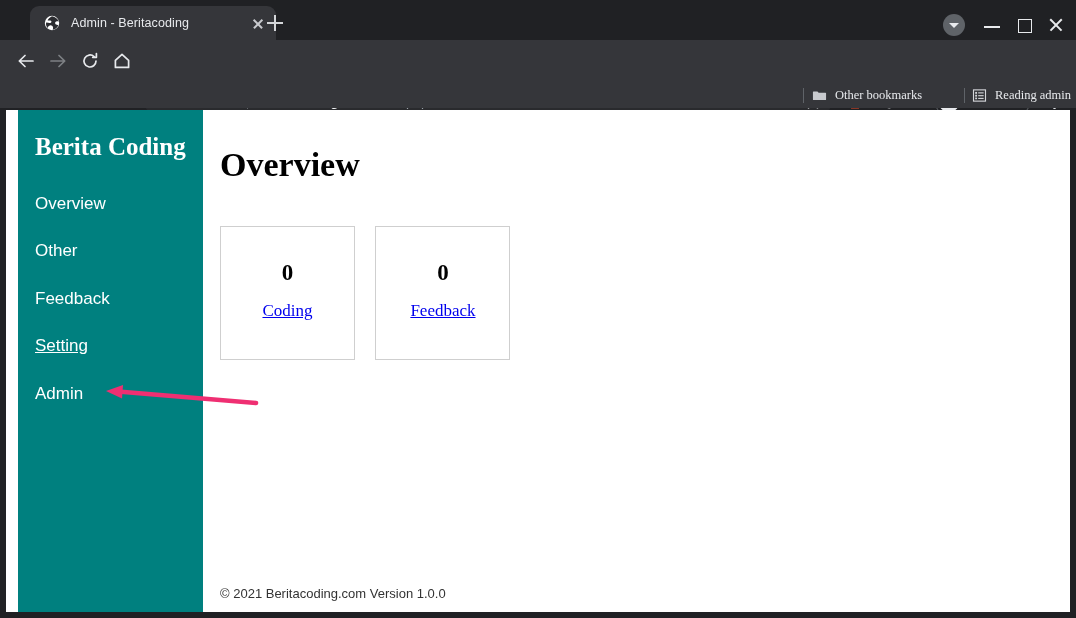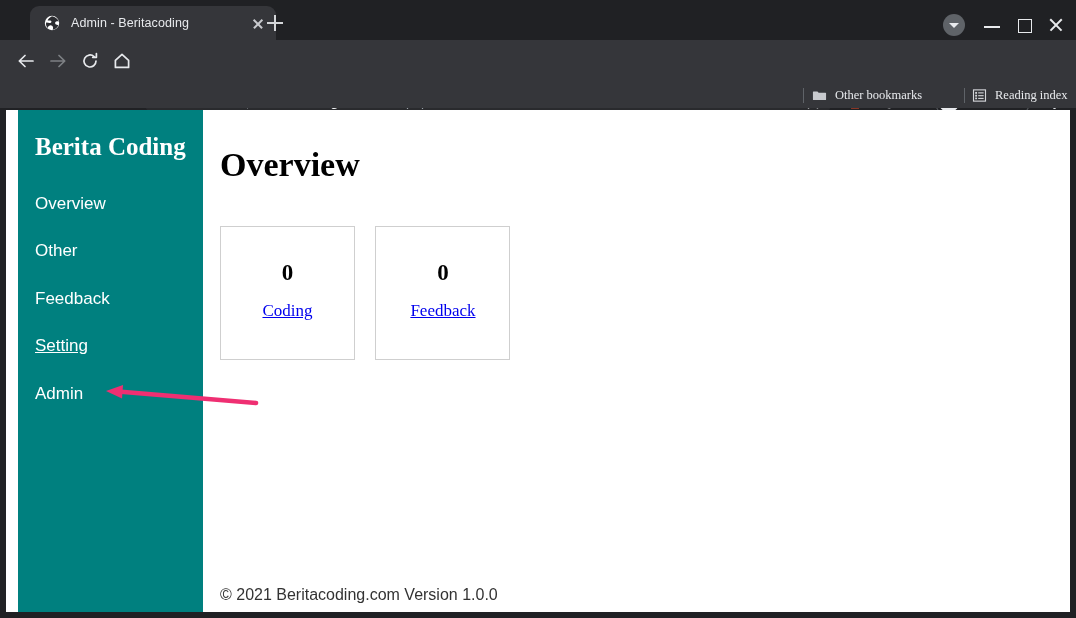--- a/index.html
+++ b/index.html
@@ -334,21 +334,21 @@
     font-family: "Liberation Serif", "DejaVu Serif", serif;
     font-size: 17px;
     color: #0000ee;
     text-decoration: underline;
     margin-top: 18px;
     line-height: 1;
   }
   #footer {
     position: absolute;
     left: 17px; top: 476px;
-    font-size: 16px;
+    font-size: 13px;
     color: #333333;
     white-space: nowrap;
     text-align: right;
   }
 
   
   #annotation {
     position: absolute;
     left: 0; top: 0;
     width: 1076px; height: 618px;
@@ -486,21 +486,21 @@
     <div class="bm-item" id="bm-reading">
       <svg width="15" height="15" viewBox="0 0 16 16">
         <rect x="1.6" y="2" width="12.8" height="12" fill="none" stroke="#d4d6d9" stroke-width="1.2"></rect>
         <rect x="3.4" y="4.2" width="2" height="2" fill="#d4d6d9"></rect>
         <rect x="3.4" y="7.2" width="2" height="2" fill="#d4d6d9"></rect>
         <rect x="3.4" y="10.2" width="2" height="1.8" fill="#d4d6d9"></rect>
         <rect x="6.6" y="4.6" width="5.8" height="1.2" fill="#d4d6d9"></rect>
         <rect x="6.6" y="7.6" width="5.8" height="1.2" fill="#d4d6d9"></rect>
         <rect x="6.6" y="10.5" width="5.8" height="1.2" fill="#d4d6d9"></rect>
       </svg>
-      <span class="bm-label">Reading index</span>
+      <span class="bm-label">Reading admin</span>
     </div>
   </div>
 
   <div id="viewport">
 
     <div id="sidebar">
       <div id="brand">Berita Coding</div>
       <a class="nav-item" id="nav-0">Overview</a>
       <a class="nav-item" id="nav-1">Other</a>
       <a class="nav-item" id="nav-2">Feedback</a>

